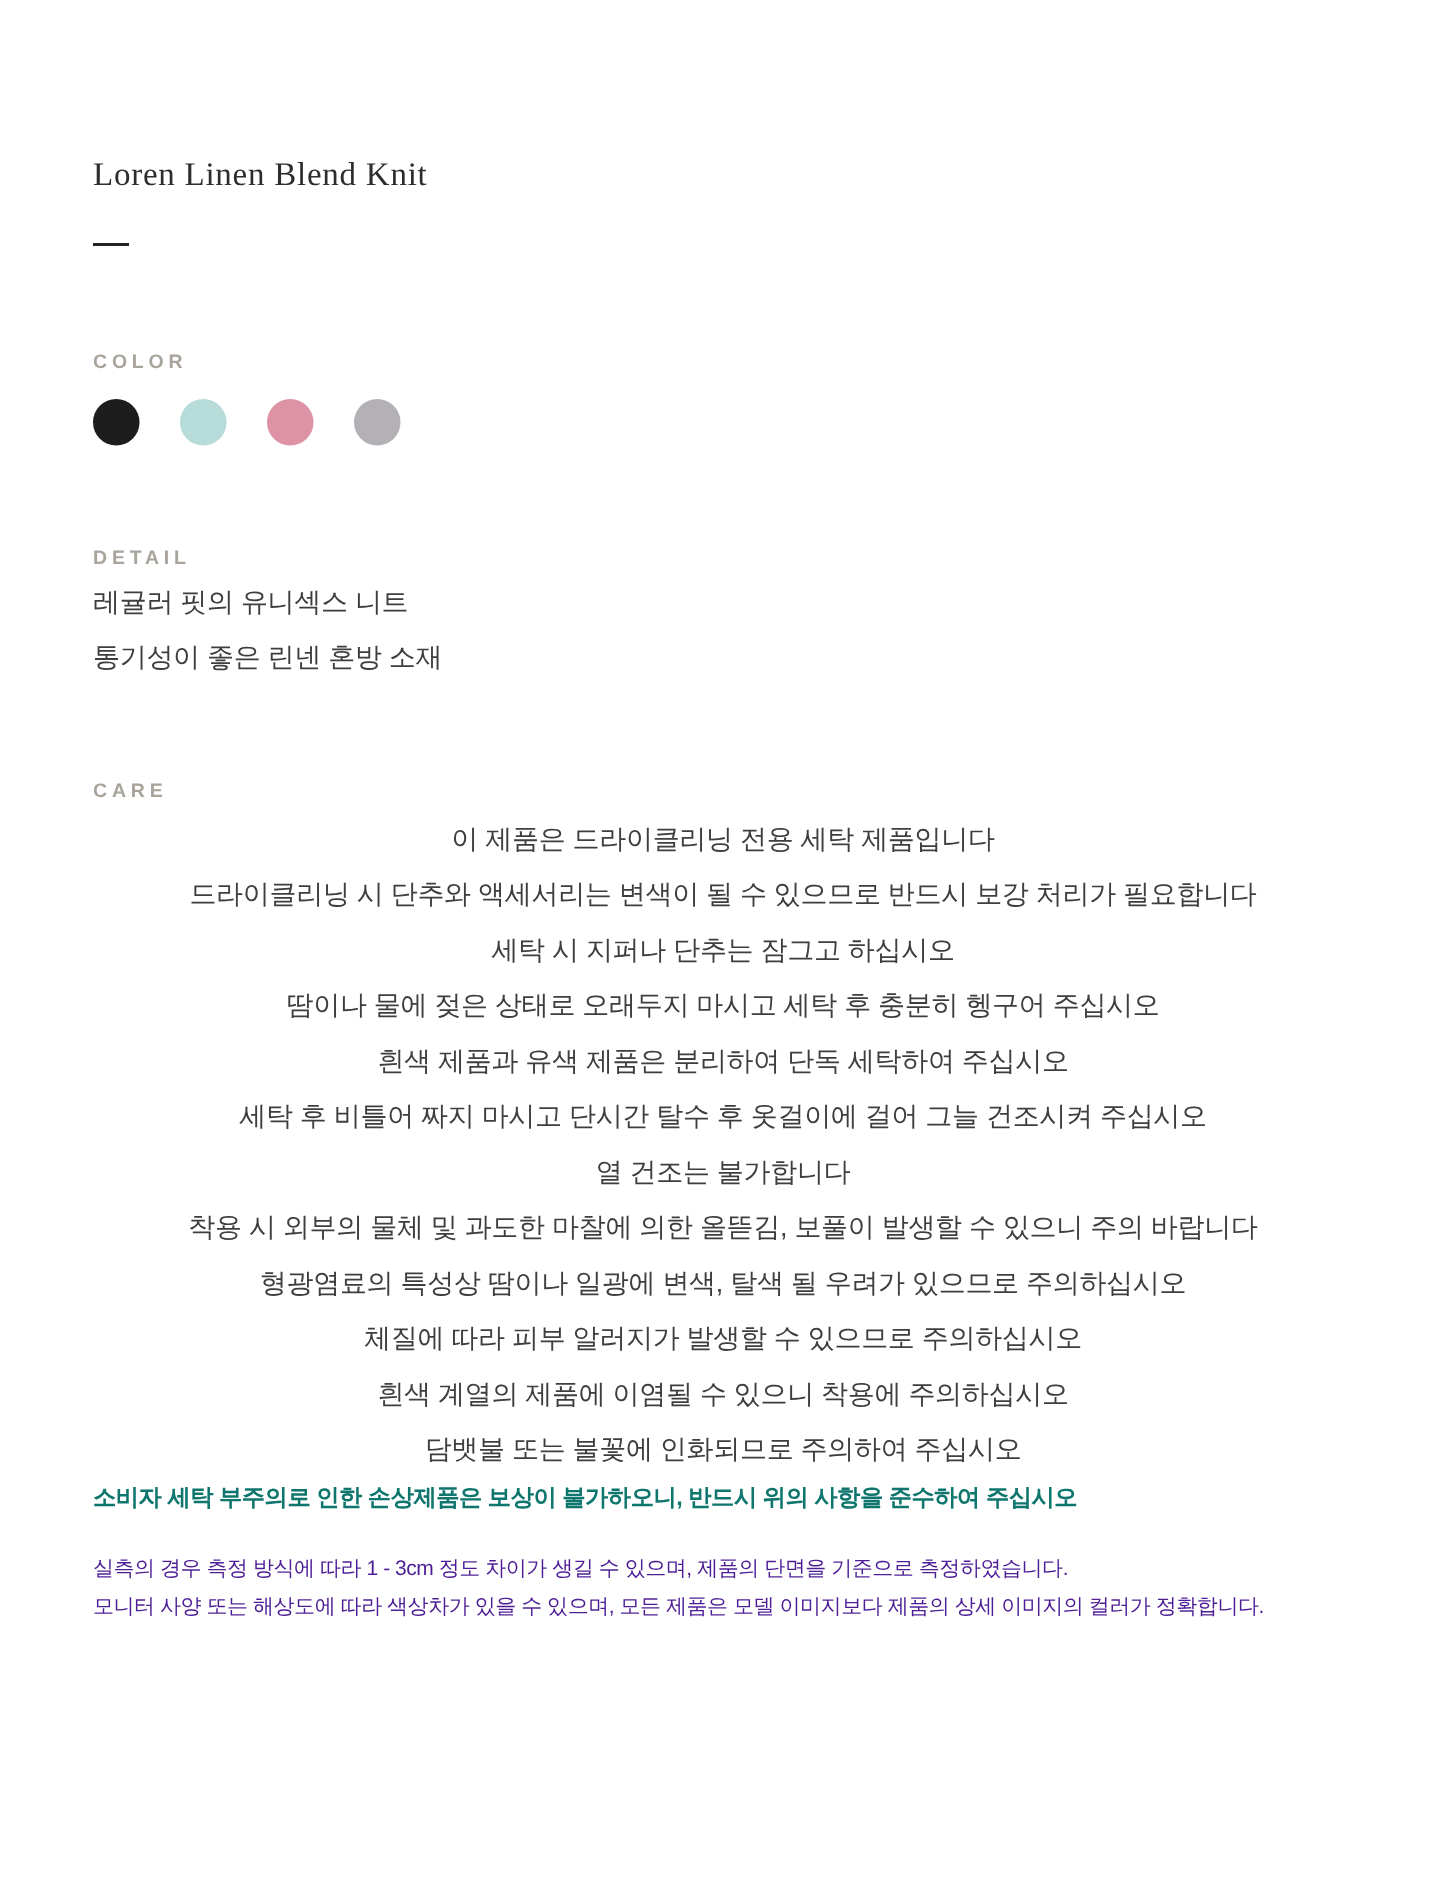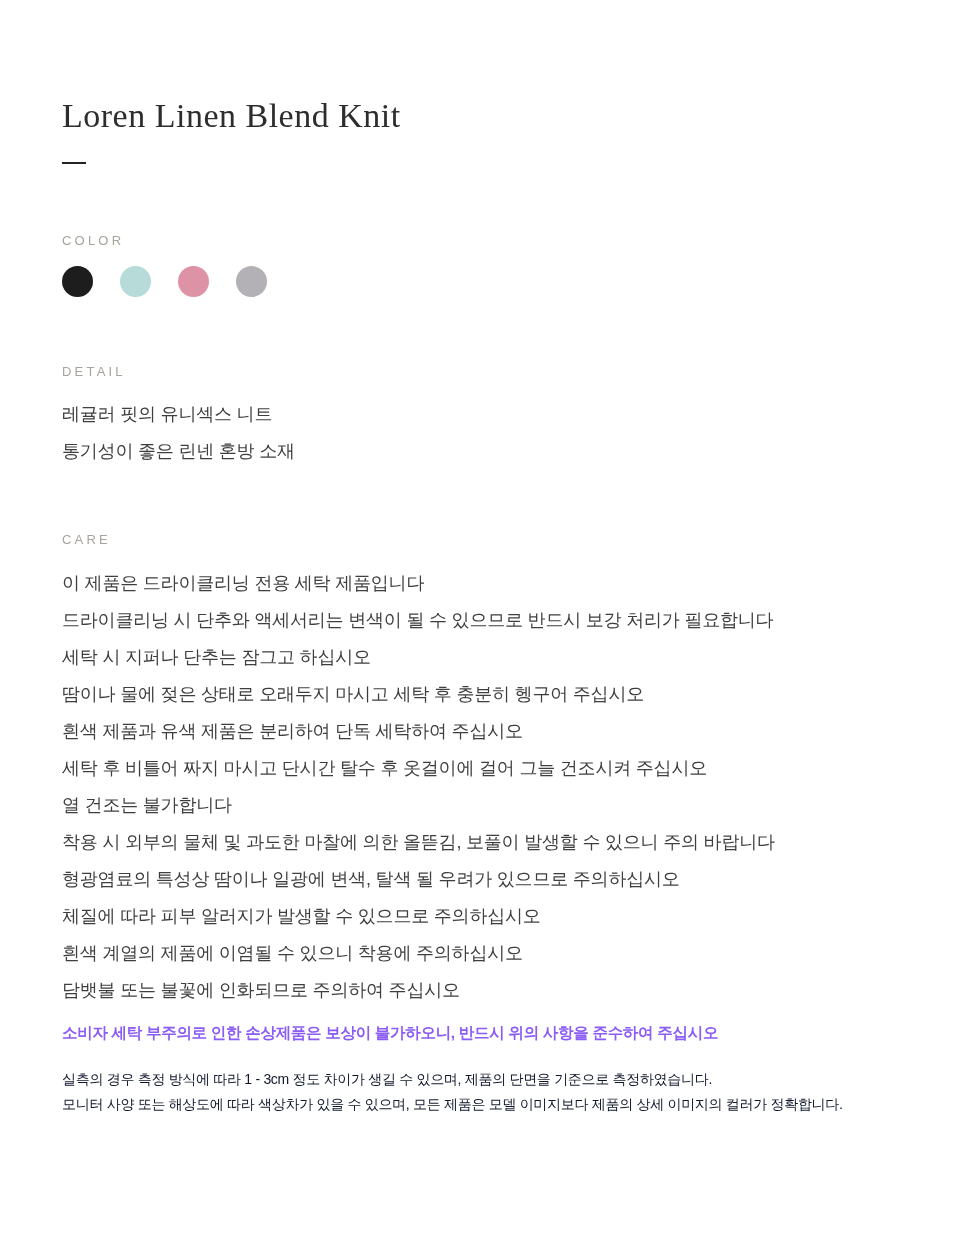--- a/index.html
+++ b/index.html
@@ -14,36 +14,36 @@
     overflow: hidden;
   }
   .container {
     padding: 94px 58px 40px 62px;
   }
 
   
   .product-title {
     font-family: "Liberation Serif", "DejaVu Serif", serif;
     font-weight: 400;
-    font-size: 34px;
+    font-size: 22px;
     line-height: 44px;
     letter-spacing: 0.5px;
     color: #2d2d2d;
   }
   .title-dash {
     margin-top: 24px;
     width: 24px;
     height: 2px;
     background: #232323;
   }
 
   
   .section-label {
     font-size: 13px;
-    font-weight: 400;
+    font-weight: 700;
     letter-spacing: 3.2px;
     line-height: 16px;
     color: #a8a49c;
   }
 
   
   .color-section { margin-top: 69px; }
   .swatch-row {
     margin-top: 17px;
     display: flex;
@@ -56,45 +56,45 @@
     margin-right: 27px;
     flex: 0 0 auto;
     cursor: pointer;
   }
 
   
   .detail-section { margin-top: 67px; }
   .care-section { margin-top: 62px; }
   .text-list {
     list-style: none;
-    margin-top: 16px;
+    margin-top: 3px;
   }
-  .care-section .text-list { margin-top: 17px; }
+  .care-section .text-list { margin-top: 6px; text-align: center; }
   .text-list li {
     font-size: 18px;
     line-height: 37px;
     letter-spacing: -0.2px;
     color: #3e3e3e;
   }
   .care-warning {
-    margin-top: 12px;
+    margin-top: 2px;
     font-size: 15.5px;
     font-weight: 700;
     line-height: 24px;
     letter-spacing: -0.3px;
-    color: #8b5cf6;
+    color: #0f766e;
   }
 
   
   .footer-notes { margin-top: 22px; }
   .footer-notes p {
     font-size: 14px;
     line-height: 25px;
     letter-spacing: -0.3px;
-    color: #0f172a;
+    color: #4c1d95;
   }
 </style>
 </head>
 <body>
 
 <div class="container">
 
   <h1 class="product-title">Loren Linen Blend Knit</h1>
 
   <div class="title-dash"></div>

